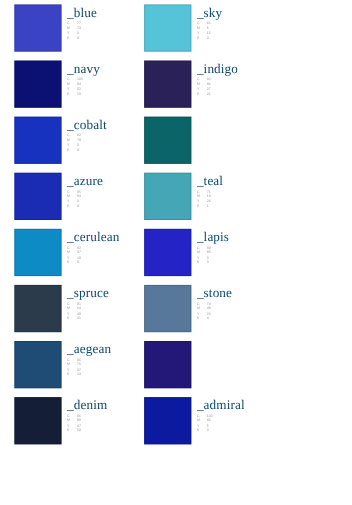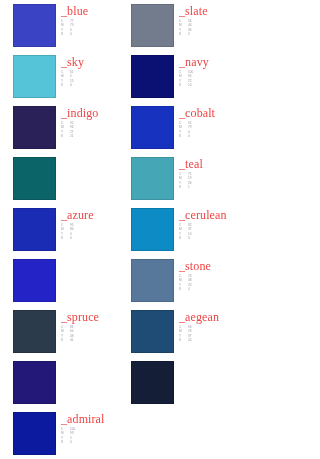--- a/index.html
+++ b/index.html
@@ -40,21 +40,21 @@
   .info {
     padding-left: 5px;
     padding-top: 1px;
     min-width: 0;
     overflow: hidden;
   }
   .cname {
     font-family: "Liberation Serif", serif;
     font-size: 12px;
     line-height: 12px;
-    color: #ef4444;
+    color: #0c4a6e;
     white-space: nowrap;
     letter-spacing: 0.1px;
   }
   .cmyk {
     margin-top: 2px;
     display: grid;
     grid-template-columns: 7px 12px;
     row-gap: 0px;
     column-gap: 2px;
   }
@@ -86,36 +86,20 @@
           <span class="ch">M</span>
           <span class="cv">73</span>
           <span class="ch">Y</span>
           <span class="cv">0</span>
           <span class="ch">K</span>
           <span class="cv">0</span>
         </div>
       </div>
     </div>
     <div class="swatch-cell">
-      <div class="chip" style="background-color: rgb(115, 124, 140);"></div>
-      <div class="info">
-        <div class="cname">_slate</div>
-        <div class="cmyk">
-          <span class="ch">C</span>
-          <span class="cv">56</span>
-          <span class="ch">M</span>
-          <span class="cv">44</span>
-          <span class="ch">Y</span>
-          <span class="cv">34</span>
-          <span class="ch">K</span>
-          <span class="cv">2</span>
-        </div>
-      </div>
-    </div>
-    <div class="swatch-cell">
       <div class="chip" style="background-color: rgb(85, 195, 216);"></div>
       <div class="info">
         <div class="cname">_sky</div>
         <div class="cmyk">
           <span class="ch">C</span>
           <span class="cv">61</span>
           <span class="ch">M</span>
           <span class="cv">5</span>
           <span class="ch">Y</span>
           <span class="cv">15</span>
@@ -169,123 +153,149 @@
           <span class="cv">0</span>
           <span class="ch">K</span>
           <span class="cv">0</span>
         </div>
       </div>
     </div>
     <div class="swatch-cell">
       <div class="chip" style="background-color: rgb(11, 101, 104);"></div>
     </div>
     <div class="swatch-cell">
+      <div class="chip" style="background-color: rgb(27, 44, 180);"></div>
+      <div class="info">
+        <div class="cname">_azure</div>
+        <div class="cmyk">
+          <span class="ch">C</span>
+          <span class="cv">95</span>
+          <span class="ch">M</span>
+          <span class="cv">84</span>
+          <span class="ch">Y</span>
+          <span class="cv">0</span>
+          <span class="ch">K</span>
+          <span class="cv">0</span>
+        </div>
+      </div>
+    </div>
+    <div class="swatch-cell">
       <div class="chip" style="background-color: rgb(69, 167, 181);"></div>
       <div class="info">
         <div class="cname">_teal</div>
         <div class="cmyk">
           <span class="ch">C</span>
           <span class="cv">71</span>
           <span class="ch">M</span>
           <span class="cv">19</span>
           <span class="ch">Y</span>
           <span class="cv">26</span>
           <span class="ch">K</span>
           <span class="cv">1</span>
         </div>
       </div>
     </div>
     <div class="swatch-cell">
-      <div class="chip" style="background-color: rgb(27, 44, 180);"></div>
-      <div class="info">
-        <div class="cname">_azure</div>
-        <div class="cmyk">
-          <span class="ch">C</span>
-          <span class="cv">95</span>
-          <span class="ch">M</span>
-          <span class="cv">84</span>
-          <span class="ch">Y</span>
-          <span class="cv">0</span>
-          <span class="ch">K</span>
-          <span class="cv">0</span>
-        </div>
-      </div>
-    </div>
-    <div class="swatch-cell">
       <div class="chip" style="background-color: rgb(12, 139, 196);"></div>
       <div class="info">
         <div class="cname">_cerulean</div>
         <div class="cmyk">
           <span class="ch">C</span>
           <span class="cv">82</span>
           <span class="ch">M</span>
           <span class="cv">37</span>
           <span class="ch">Y</span>
           <span class="cv">10</span>
           <span class="ch">K</span>
           <span class="cv">0</span>
         </div>
       </div>
     </div>
     <div class="swatch-cell">
       <div class="chip" style="background-color: rgb(36, 36, 198);"></div>
+      <div class="info">
+        <div class="cname">_lapis</div>
+        <div class="cmyk">
+          <span class="ch">C</span>
+          <span class="cv">89</span>
+          <span class="ch">M</span>
+          <span class="cv">85</span>
+          <span class="ch">Y</span>
+          <span class="cv">0</span>
+          <span class="ch">K</span>
+          <span class="cv">0</span>
+        </div>
+      </div>
+    </div>
+    <div class="swatch-cell">
+      <div class="chip" style="background-color: rgb(43, 59, 75);"></div>
+      <div class="info">
+        <div class="cname">_spruce</div>
+        <div class="cmyk">
+          <span class="ch">C</span>
+          <span class="cv">81</span>
+          <span class="ch">M</span>
+          <span class="cv">64</span>
+          <span class="ch">Y</span>
+          <span class="cv">48</span>
+          <span class="ch">K</span>
+          <span class="cv">41</span>
+        </div>
+      </div>
     </div>
     <div class="swatch-cell">
       <div class="chip" style="background-color: rgb(88, 120, 155);"></div>
       <div class="info">
         <div class="cname">_stone</div>
         <div class="cmyk">
           <span class="ch">C</span>
           <span class="cv">74</span>
           <span class="ch">M</span>
           <span class="cv">48</span>
           <span class="ch">Y</span>
           <span class="cv">23</span>
           <span class="ch">K</span>
           <span class="cv">4</span>
         </div>
       </div>
     </div>
     <div class="swatch-cell">
-      <div class="chip" style="background-color: rgb(43, 59, 75);"></div>
-      <div class="info">
-        <div class="cname">_spruce</div>
-        <div class="cmyk">
-          <span class="ch">C</span>
-          <span class="cv">81</span>
-          <span class="ch">M</span>
-          <span class="cv">64</span>
-          <span class="ch">Y</span>
-          <span class="cv">48</span>
-          <span class="ch">K</span>
-          <span class="cv">41</span>
-        </div>
-      </div>
-    </div>
-    <div class="swatch-cell">
       <div class="chip" style="background-color: rgb(30, 76, 116);"></div>
       <div class="info">
         <div class="cname">_aegean</div>
         <div class="cmyk">
           <span class="ch">C</span>
           <span class="cv">96</span>
           <span class="ch">M</span>
           <span class="cv">76</span>
           <span class="ch">Y</span>
           <span class="cv">37</span>
           <span class="ch">K</span>
           <span class="cv">24</span>
         </div>
       </div>
     </div>
     <div class="swatch-cell">
       <div class="chip" style="background-color: rgb(35, 24, 120);"></div>
     </div>
     <div class="swatch-cell">
       <div class="chip" style="background-color: rgb(20, 30, 55);"></div>
+      <div class="info">
+        <div class="cname">_denim</div>
+        <div class="cmyk">
+          <span class="ch">C</span>
+          <span class="cv">96</span>
+          <span class="ch">M</span>
+          <span class="cv">89</span>
+          <span class="ch">Y</span>
+          <span class="cv">47</span>
+          <span class="ch">K</span>
+          <span class="cv">59</span>
+        </div>
+      </div>
     </div>
     <div class="swatch-cell">
       <div class="chip" style="background-color: rgb(11, 26, 158);"></div>
       <div class="info">
         <div class="cname">_admiral</div>
         <div class="cmyk">
           <span class="ch">C</span>
           <span class="cv">100</span>
           <span class="ch">M</span>
           <span class="cv">93</span>

